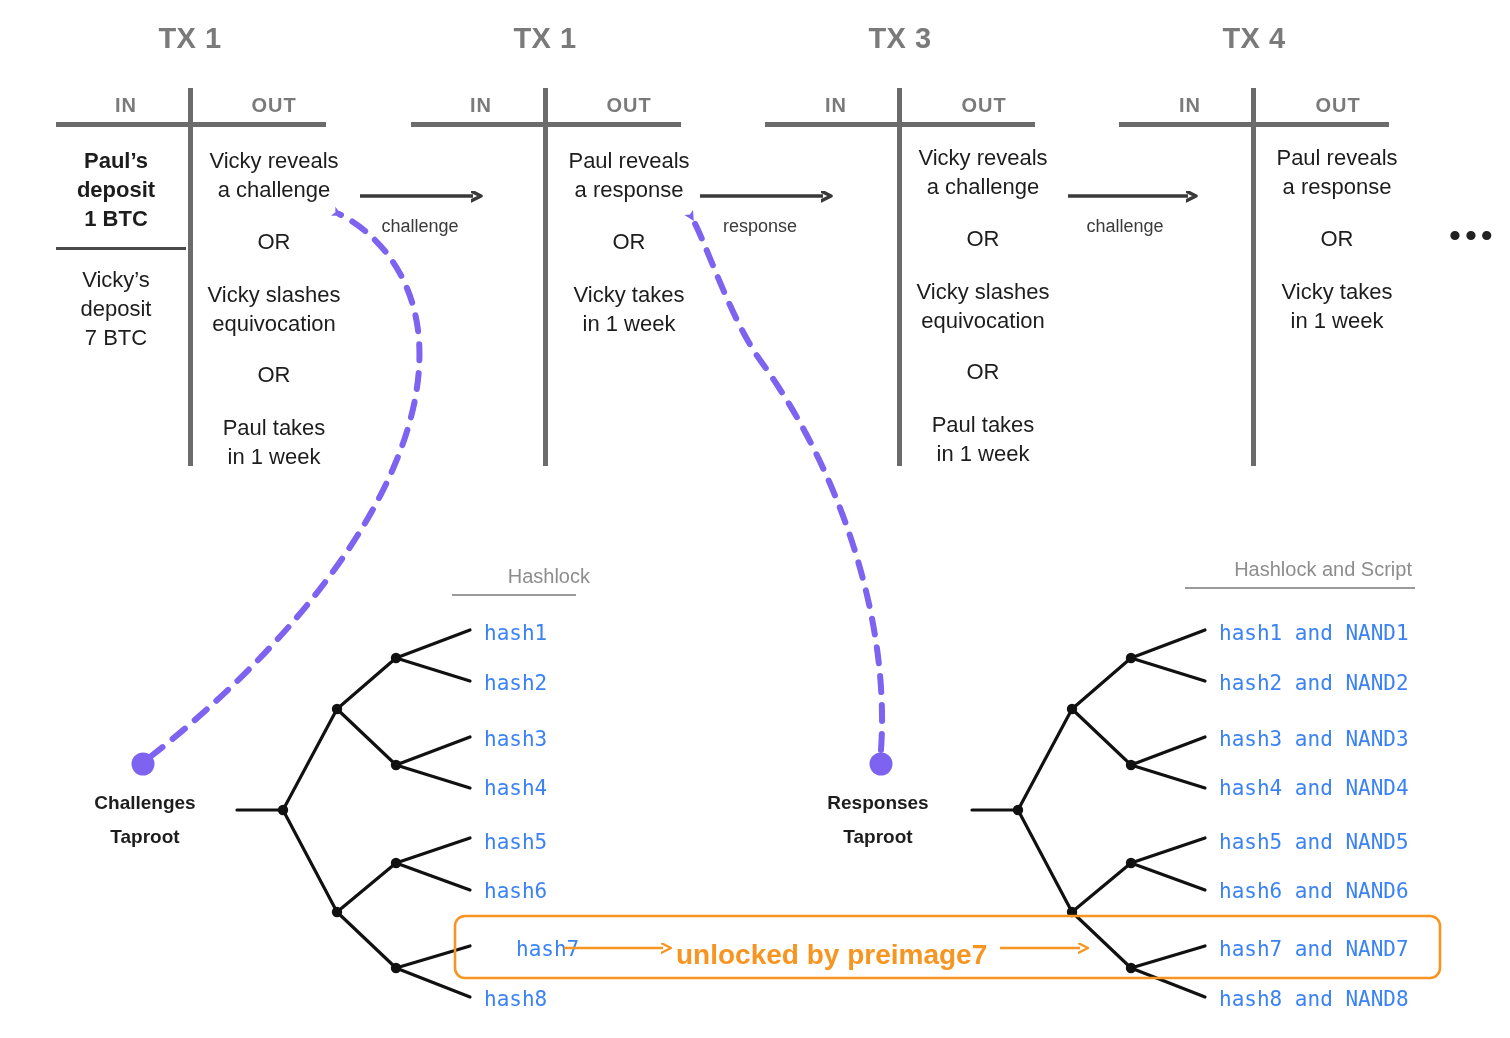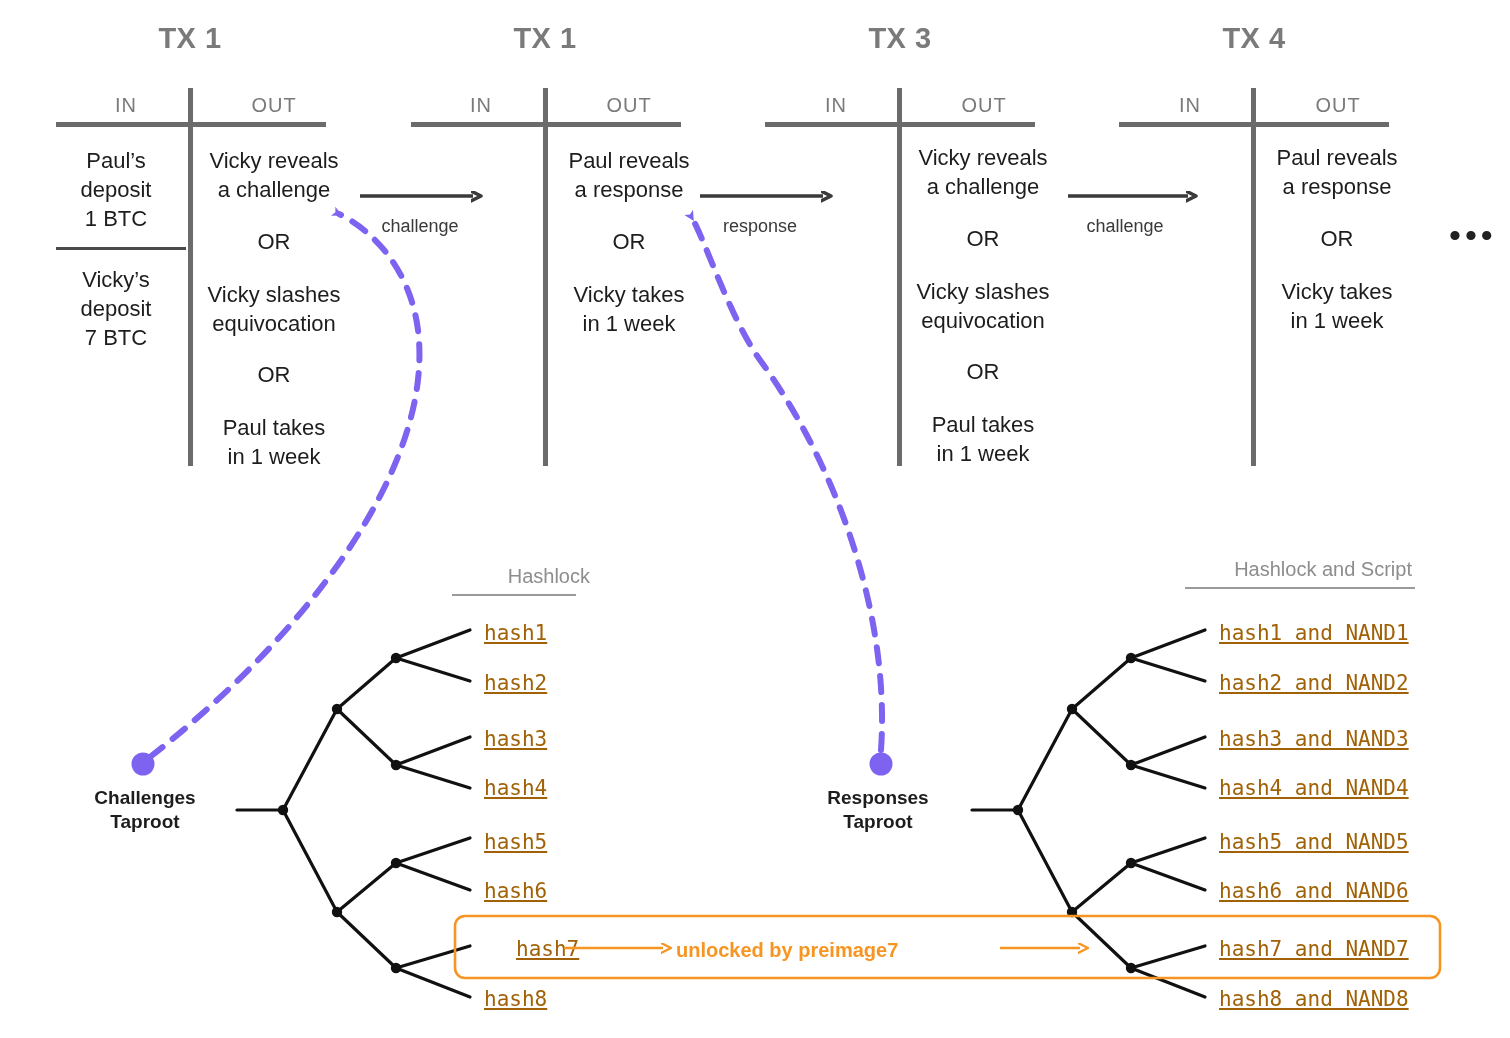--- a/index.html
+++ b/index.html
@@ -14,21 +14,21 @@
 
   
   .tx{position:absolute;}
   .tx-title{
     position:absolute;top:0;left:0;width:100%;
     text-align:center;
     font-size:29px;font-weight:bold;color:#7a7a7a;
     letter-spacing:0.5px;
   }
   .col-head{
-    position:absolute;font-size:20px;font-weight:normal;color:#7a7a7a;
+    position:absolute;font-size:20px;font-weight:bold;color:#7a7a7a;
     letter-spacing:1px;text-align:center;
   }
   .hrule{position:absolute;background:#6b6b6b;height:5px;}
   .vrule{position:absolute;background:#6b6b6b;width:5px;}
   .subrule{position:absolute;background:#4a4a4a;height:3px;}
   .cell{
     position:absolute;text-align:center;
     font-size:22px;line-height:29px;color:#1d1d1d;
     white-space:pre-line;
   }
@@ -44,51 +44,51 @@
   }
 
   
   .tree-head{
     position:absolute;text-align:right;font-size:20px;color:#8d8d8d;
   }
   .tree-head-rule{position:absolute;height:2px;background:#9a9a9a;}
   .leaf{
     position:absolute;
     font-family:"DejaVu Sans Mono", monospace;
-    font-size:21px;color:#a16207;white-space:pre;text-decoration:underline;
+    font-size:21px;color:#3b82f6;white-space:pre;
   }
   .taproot-label{
     position:absolute;text-align:center;
-    font-size:19px;font-weight:bold;color:#1d1d1d;line-height:24px;
+    font-size:19px;font-weight:bold;color:#1d1d1d;line-height:34px;
     white-space:pre-line;
   }
 
   
   .callout-text{
-    position:absolute;font-size:20px;font-weight:bold;color:#F79522;
+    position:absolute;font-size:28px;font-weight:bold;color:#F79522;
     white-space:nowrap;
   }
 
   svg{position:absolute;left:0;top:0;overflow:visible;}
 </style>
 </head>
 <body>
 
 <div id="stage">
 
   <div class="tx" style="left:40px;top:22px;width:300px;">
     <div class="tx-title">TX 1</div>
     <div class="col-head" style="left:22px;top:72px;width:128px;">IN</div>
     <div class="col-head" style="left:160px;top:72px;width:148px;">OUT</div>
   </div>
   <div class="hrule" style="left:56px;top:122px;width:270px;"></div>
   <div class="vrule" style="left:188px;top:88px;height:378px;"></div>
   <div class="subrule" style="left:56px;top:247px;width:130px;"></div>
 
-  <div class="cell" style="left:46px;top:146px;width:140px;">Paul’s
+  <div class="cell" style="left:46px;top:146px;width:140px;font-weight:bold;">Paul’s
 deposit
 1 BTC</div>
   <div class="cell" style="left:46px;top:265px;width:140px;">Vicky’s
 deposit
 7 BTC</div>
 
   <div class="cell" style="left:196px;top:146px;width:156px;">Vicky reveals
 a challenge</div>
   <div class="cell or" style="left:196px;top:227px;width:156px;">OR</div>
   <div class="cell" style="left:190px;top:280px;width:168px;">Vicky slashes

